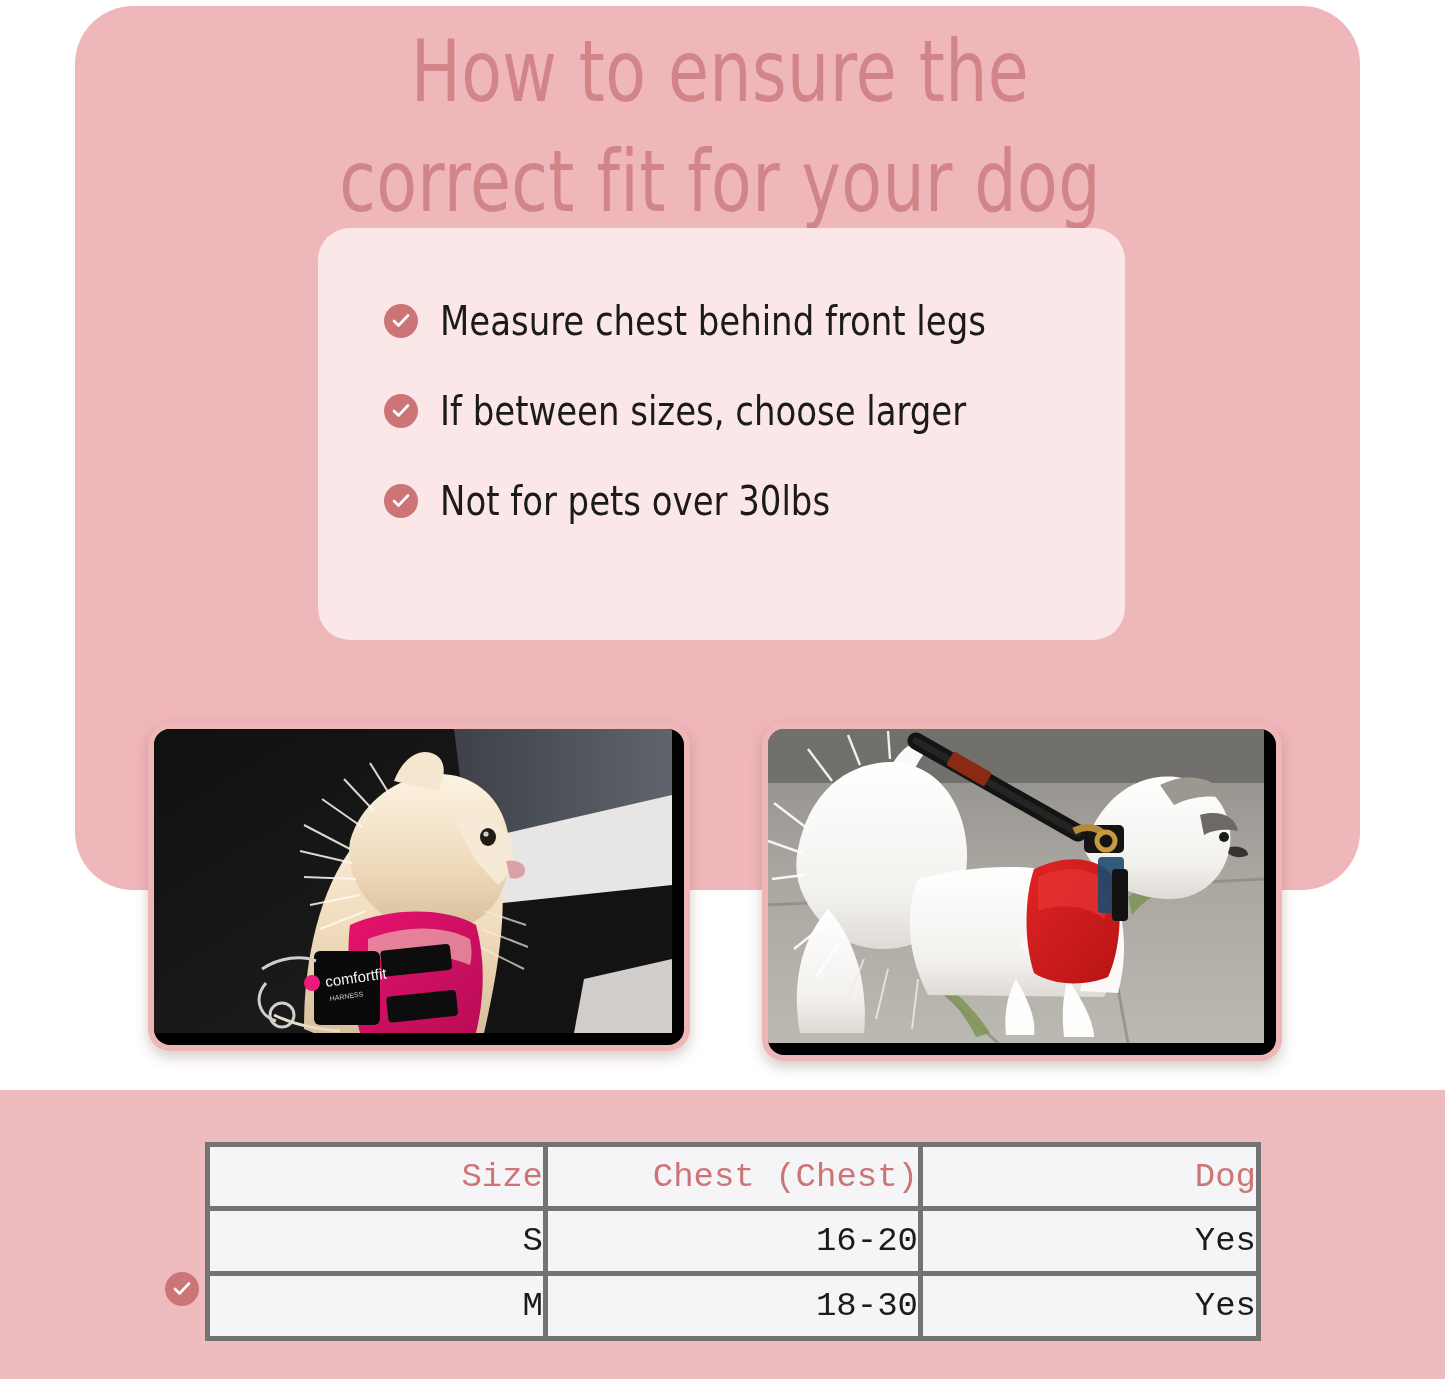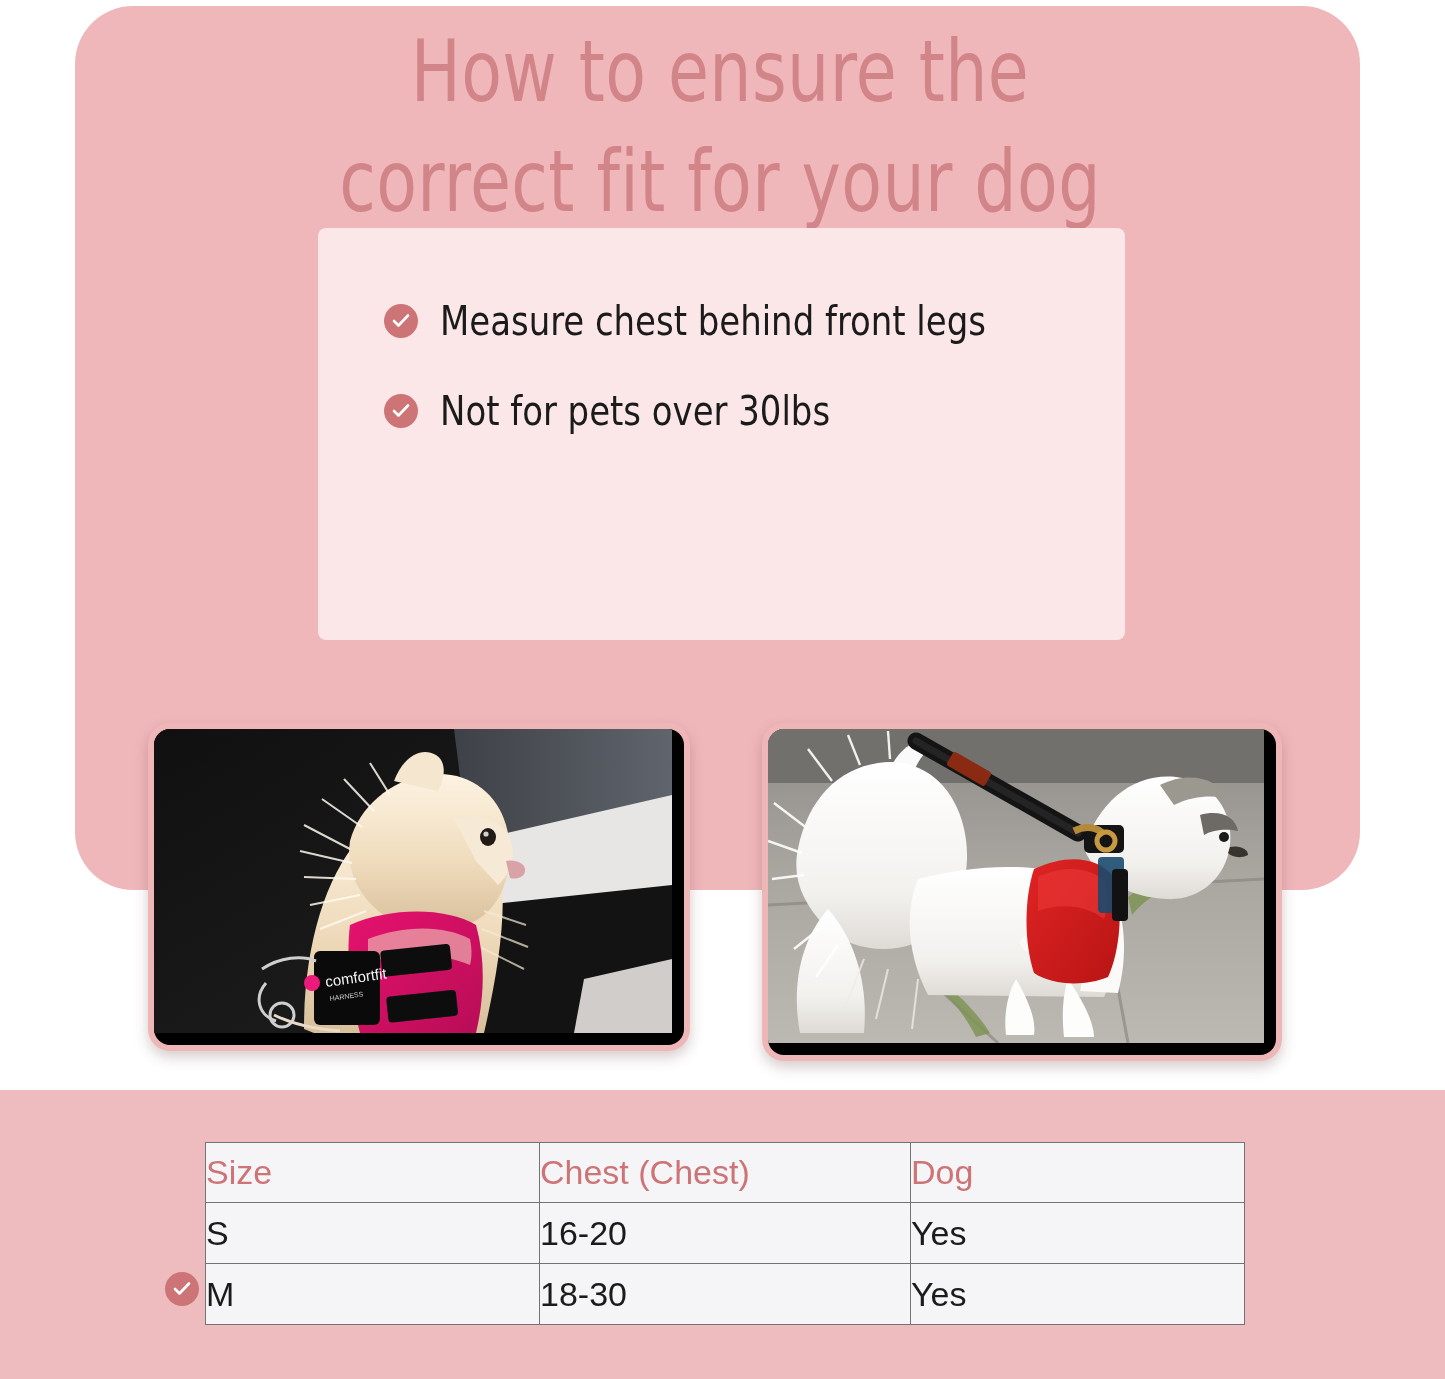--- a/index.html
+++ b/index.html
@@ -45,21 +45,21 @@
   }
 
   
   .tips-card {
     position: absolute;
     left: 318px;
     top: 228px;
     width: 807px;
     height: 412px;
     background: #fbe7e8;
-    border-radius: 8px;
+    border-radius: 32px;
     padding: 0;
   }
   .tips-list {
     position: absolute;
     left: 66px;
     top: 48px;
     right: 24px;
   }
   .tip-row {
     display: flex;
@@ -111,24 +111,24 @@
   }
   .size-table {
     position: absolute;
     left: 205px;
     top: 1142px;
     width: 1036px;
     border-collapse: collapse;
     table-layout: fixed;
   }
   .size-table td, .size-table th {
-    border: 1px solid #737373;
+    border: 5px solid #737373;
     background: #f5f5f7;
-    text-align: left;
-    font-family: Liberation Sans, sans-serif;
+    text-align: right;
+    font-family: Liberation Mono, monospace;
     font-weight: 300;
     padding: 0;
   }
   .size-table th {
     height: 59px;
     color: #cd7477;
     font-size: 34px;
   }
   .size-table td {
     height: 60px;
@@ -164,20 +164,28 @@
     <div class="tip-row">
       <span class="tip-check">
         <svg width="18" height="16" viewBox="0 0 18 16">
             <path d="M2 8 L6.5 12.5 L16 2.5" stroke="#ffffff" stroke-width="2.6" fill="none" stroke-linecap="round" stroke-linejoin="round"></path>
           </svg>
       </span>
       <span class="tip-text">Measure chest behind front legs</span>
     </div>
 
 
+    <div class="tip-row">
+      <span class="tip-check">
+        <svg width="18" height="16" viewBox="0 0 18 16">
+            <path d="M2 8 L6.5 12.5 L16 2.5" stroke="#ffffff" stroke-width="2.6" fill="none" stroke-linecap="round" stroke-linejoin="round"></path>
+          </svg>
+      </span>
+      <span class="tip-text">If between sizes, choose larger</span>
+    </div>
 
     <div class="tip-row">
       <span class="tip-check">
         <svg width="18" height="16" viewBox="0 0 18 16">
             <path d="M2 8 L6.5 12.5 L16 2.5" stroke="#ffffff" stroke-width="2.6" fill="none" stroke-linecap="round" stroke-linejoin="round"></path>
           </svg>
       </span>
       <span class="tip-text">Not for pets over 30lbs</span>
     </div>
 

